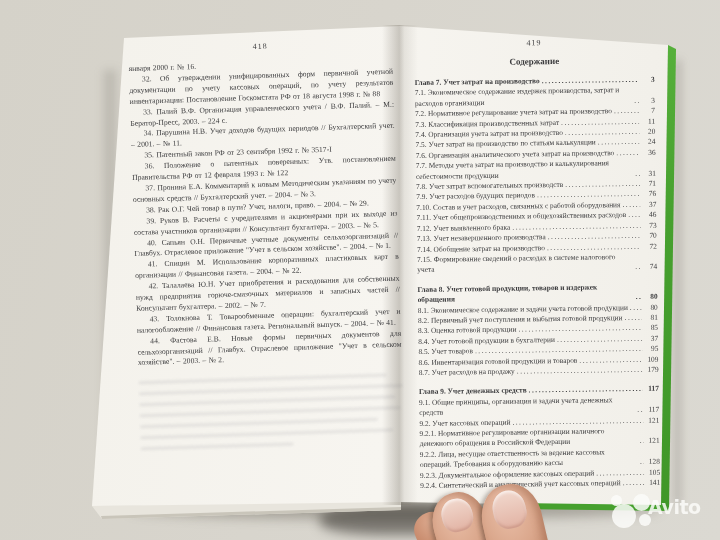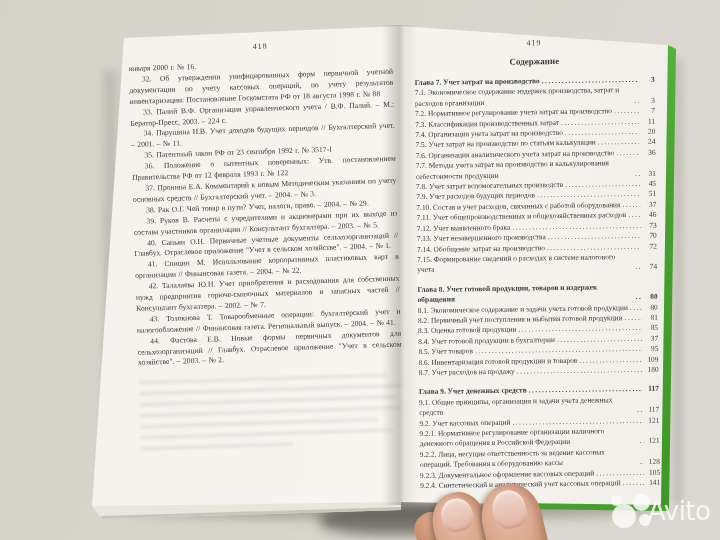--- a/index.html
+++ b/index.html
@@ -78,21 +78,21 @@
     background:linear-gradient(#f1d8cd,#e2b3a4);
     box-shadow:inset 0 2px 3px rgba(255,255,255,.65), inset 0 -2px 3px rgba(180,120,100,.45);}
 
   
   .wm-circle{border-radius:50%;background:rgba(251,251,249,.85);}
   .wm-c-big{left:612px;top:504px;width:24px;height:24px;}
   .wm-c-tl{left:611px;top:495px;width:11px;height:11px;}
   .wm-c-tr{left:633px;top:494px;width:17px;height:17px;}
   .wm-c-br{left:639px;top:514px;width:12px;height:12px;}
   .wm-text{left:648px;top:496px;font-family:"DejaVu Sans",sans-serif;
-    font-weight:400;font-size:26px;letter-spacing:-0.5px;color:rgba(251,251,249,.85);}
+    font-weight:700;font-size:19px;letter-spacing:-0.5px;color:rgba(251,251,249,.85);}
 </style>
 </head>
 <body>
 
 <div class="scene">
 
   <div class="abs book-shadow-bottom"></div>
   <div class="abs book-shadow-dark"></div>
   <div class="abs book-shadow-left"></div>
   <div class="abs book-shadow-right"></div>
@@ -174,26 +174,26 @@
     <span class="toc-page">36</span>
   </div>
         <div class="toc-row">
     <span class="toc-label">7.7. Методы учета затрат на производство и калькулирования себестоимости продукции</span>
     <span class="toc-dots">............................................................................................................................................................................................................................</span>
     <span class="toc-page">31</span>
   </div>
         <div class="toc-row">
     <span class="toc-label">7.8. Учет затрат вспомогательных производств</span>
     <span class="toc-dots">............................................................................................................................................................................................................................</span>
-    <span class="toc-page">45</span>
+    <span class="toc-page">71</span>
   </div>
         <div class="toc-row">
     <span class="toc-label">7.9. Учет расходов будущих периодов</span>
     <span class="toc-dots">............................................................................................................................................................................................................................</span>
-    <span class="toc-page">51</span>
+    <span class="toc-page">76</span>
   </div>
         <div class="toc-row">
     <span class="toc-label">7.10. Состав и учет расходов, связанных с работой оборудования</span>
     <span class="toc-dots">............................................................................................................................................................................................................................</span>
     <span class="toc-page">37</span>
   </div>
         <div class="toc-row">
     <span class="toc-label">7.11. Учет общепроизводственных и общехозяйственных расходов</span>
     <span class="toc-dots">............................................................................................................................................................................................................................</span>
     <span class="toc-page">46</span>
@@ -249,21 +249,21 @@
     <span class="toc-page">95</span>
   </div>
         <div class="toc-row">
     <span class="toc-label">8.6. Инвентаризация готовой продукции и товаров</span>
     <span class="toc-dots">............................................................................................................................................................................................................................</span>
     <span class="toc-page">109</span>
   </div>
         <div class="toc-row">
     <span class="toc-label">8.7. Учет расходов на продажу</span>
     <span class="toc-dots">............................................................................................................................................................................................................................</span>
-    <span class="toc-page">180</span>
+    <span class="toc-page">179</span>
   </div>
         <div class="toc-row bold gap">
     <span class="toc-label">Глава 9. Учет денежных средств</span>
     <span class="toc-dots">............................................................................................................................................................................................................................</span>
     <span class="toc-page">117</span>
   </div>
         <div class="toc-row">
     <span class="toc-label">9.1. Общие принципы, организация и задачи учета денежных средств</span>
     <span class="toc-dots">............................................................................................................................................................................................................................</span>
     <span class="toc-page">117</span>

